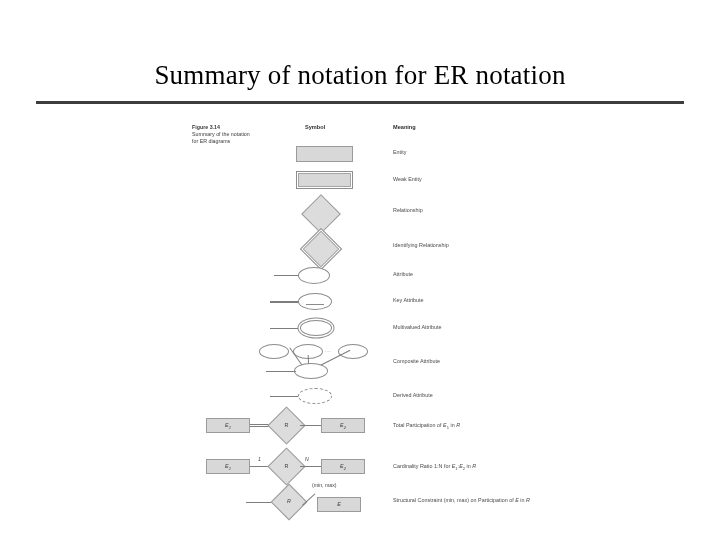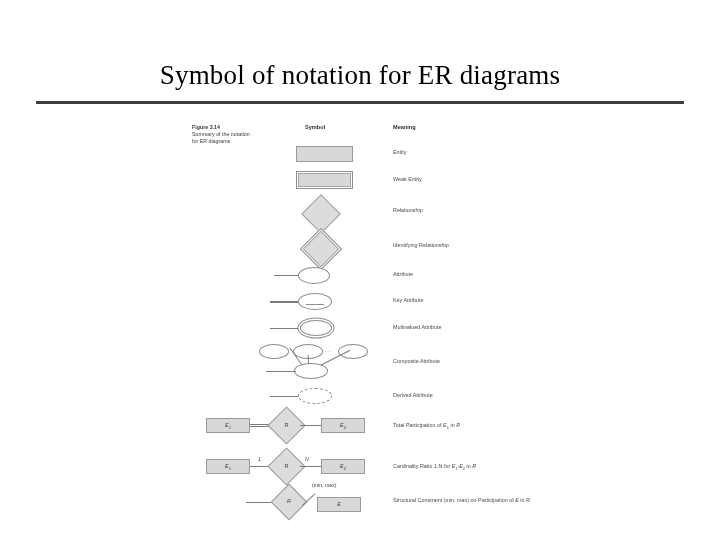--- a/index.html
+++ b/index.html
@@ -159,21 +159,21 @@
   .dots {
     position: absolute;
     font-size: 6px;
     color: #7d7d7d;
     letter-spacing: 0.5px;
   }
 </style>
 </head>
 <body>
 
-<div id="slide-title">Symbol of notation for ER diagrams</div>
+<div id="slide-title">Summary of notation for ER notation</div>
 
 <div id="title-rule"></div>
 
 <div id="figure">
 
   <div class="caption">
     <span class="cap-num">Figure 3.14</span>
     <span>Summary of the notation for ER diagrams</span>
   </div>
 

